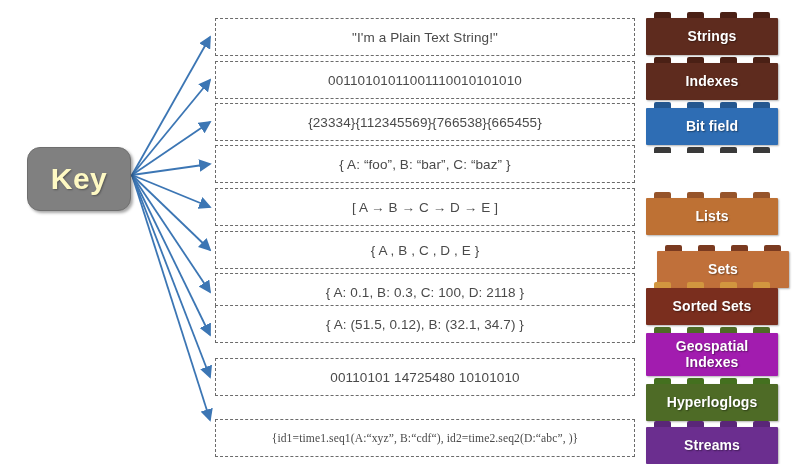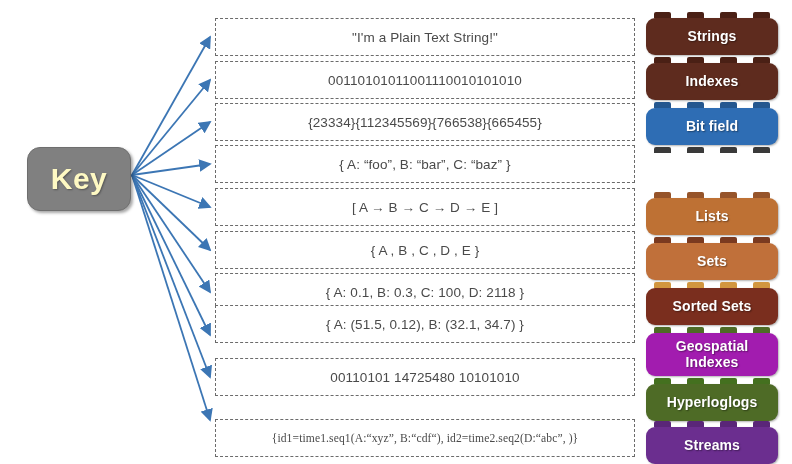--- a/index.html
+++ b/index.html
@@ -97,21 +97,21 @@
     width: 17px;
     height: 6px;
     border-radius: 2px 2px 0 0;
   }
   .brick-body {
     width: 100%;
     display: flex;
     flex-direction: column;
     align-items: center;
     justify-content: center;
-    border-radius: 9px;
+    border-radius: 1px;
     box-shadow: 1px 1px 2px rgba(0,0,0,0.30);
   }
   .brick-label {
     color: #ffffff;
     font-size: 14px;
     font-weight: bold;
     line-height: 1.12;
     text-align: center;
     text-shadow: 1px 1px 1.5px rgba(0,0,0,0.40);
     letter-spacing: 0.1px;
@@ -227,21 +227,21 @@
       <div class="stud" style="background: rgb(150, 84, 42);"></div>
       <div class="stud" style="background: rgb(150, 84, 42);"></div>
       <div class="stud" style="background: rgb(150, 84, 42);"></div>
       <div class="stud" style="background: rgb(150, 84, 42);"></div>
     </div>
     <div class="brick-body" style="height: 37px; background: rgb(190, 113, 52);">
       <span class="brick-label">Lists</span>
     </div>
   </div>
 
-  <div class="brick" style="top:237px;">
+  <div class="brick" style="top:245px;margin-left:11px;">
     <div class="brick-studs">
       <div class="stud" style="background: rgb(122, 58, 32);"></div>
       <div class="stud" style="background: rgb(122, 58, 32);"></div>
       <div class="stud" style="background: rgb(122, 58, 32);"></div>
       <div class="stud" style="background: rgb(122, 58, 32);"></div>
     </div>
     <div class="brick-body" style="height: 37px; background: rgb(192, 112, 58);">
       <span class="brick-label">Sets</span>
     </div>
   </div>

